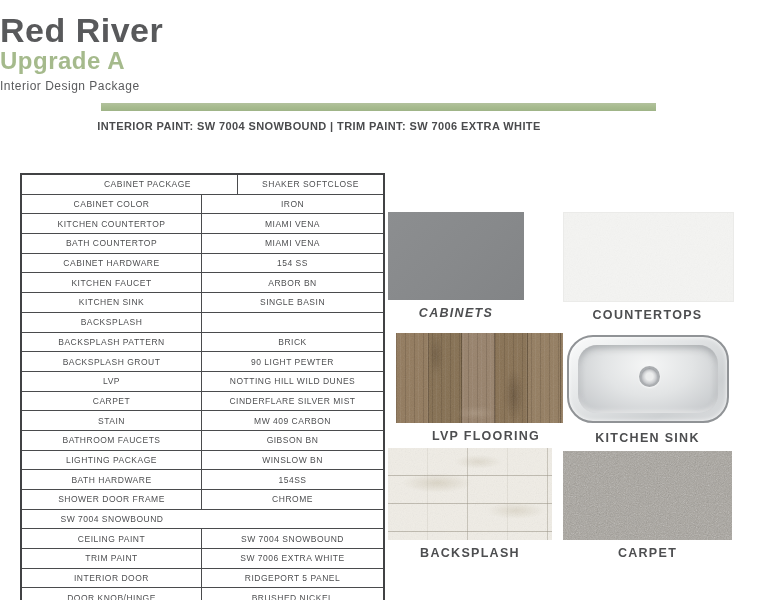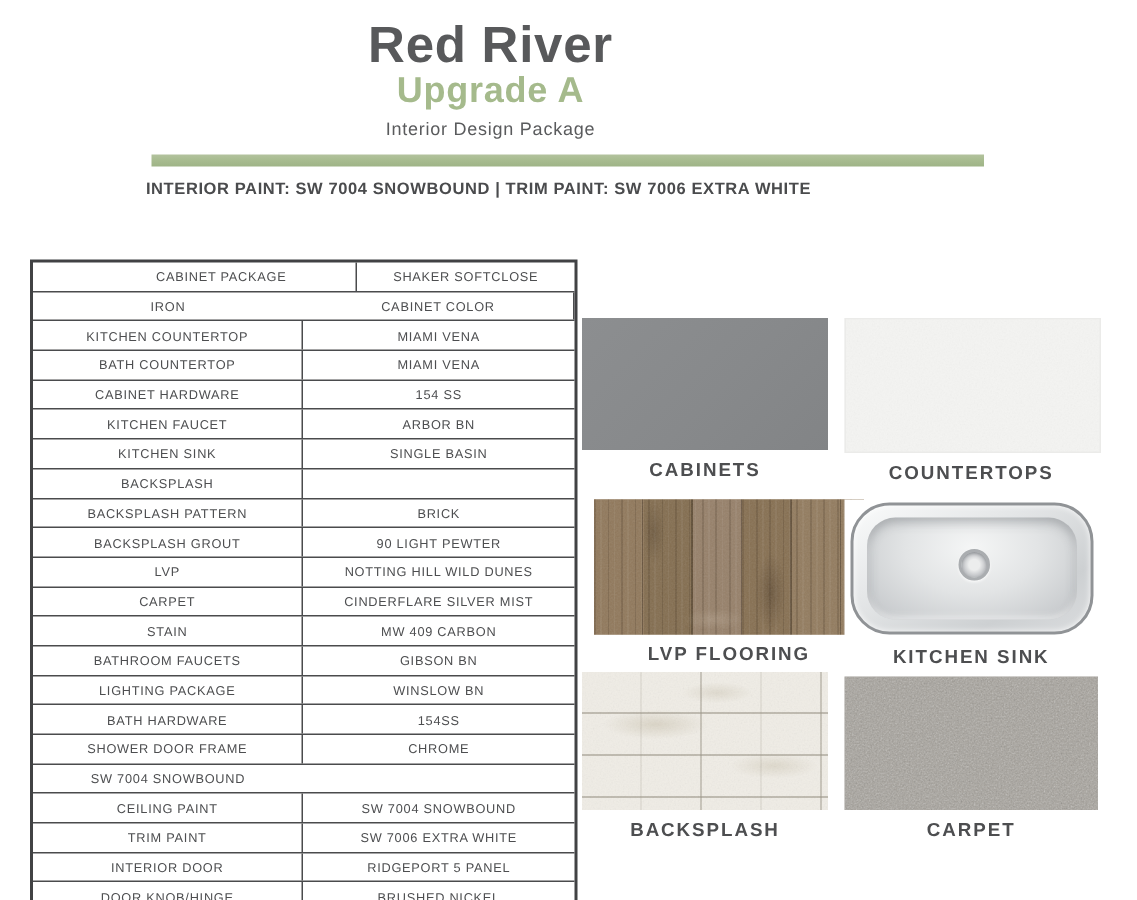--- a/index.html
+++ b/index.html
@@ -1,40 +1,40 @@
 <!DOCTYPE html>
 <html><head>
 <meta charset="utf-8">
 <style>
   html,body{margin:0;padding:0;background:#fff;}
   .page{position:relative;width:758px;height:600px;background:#ffffff;overflow:hidden;
         font-family:"Liberation Sans",sans-serif;color:#4d4e50;}
   
-  .hdr{position:absolute;top:12px;left:0;width:654px;text-align:center;}
+  .hdr{position:absolute;top:12px;left:0;width:654px;text-align:left;}
   .hdr h1{margin:0;font-size:34px;line-height:36px;font-weight:bold;color:#58595b;letter-spacing:.5px;}
   .hdr h2{margin:0;font-size:24px;line-height:26px;font-weight:bold;color:#a5ba8c;letter-spacing:.5px;}
   .hdr .tag{margin:0;font-size:12px;line-height:24px;font-weight:400;color:#5a5b5d;letter-spacing:.5px;}
   .divider{position:absolute;left:101px;top:103px;width:555px;height:8px;
            background:linear-gradient(180deg,#b3c29e 0%,#a8bc90 45%,#9fb487 100%);}
   .paintline{position:absolute;left:0;top:120px;width:638px;text-align:center;
              font-size:11px;font-weight:bold;color:#4a4b4d;letter-spacing:.4px;}
   
   .spec{position:absolute;left:20px;top:173px;width:361px;border:2px solid #414244;background:#fff;}
   .spec-row{display:grid;grid-template-columns:180px 1fr;height:18.7px;border-top:1px solid #4a4b4d;}
   .spec-row:first-child{border-top:none;padding-left:36px;}
   .cell{display:flex;align-items:center;justify-content:center;font-size:8.5px;
         letter-spacing:.5px;color:#4d4e50;white-space:nowrap;overflow:hidden;}
   .cell.lbl{border-right:1px solid #4a4b4d;}
   
   .fig{position:absolute;}
   .fig .cap{margin-top:6px;text-align:center;font-size:12.5px;font-weight:bold;
             letter-spacing:1.3px;color:#4d4e50;}
   .sw{position:relative;width:100%;overflow:hidden;}
   .noise{position:absolute;left:0;top:0;width:100%;height:100%;pointer-events:none;}
-  #fig-cabinets{left:388px;top:212px;width:164px;}   #fig-cabinets .sw{height:88px;}
+  #fig-cabinets{left:388px;top:212px;width:136px;font-style:italic;}   #fig-cabinets .sw{height:88px;}
   #fig-countertops{left:563px;top:212px;width:169px;}#fig-countertops .sw{height:88px;}
   #fig-lvp{left:396px;top:333px;width:180px;}        #fig-lvp .sw{height:90px;}
   #fig-sink{left:563px;top:333px;width:169px;}       #fig-sink .sw{height:92px;}
   #fig-backsplash{left:388px;top:448px;width:164px;} #fig-backsplash .sw{height:92px;}
   #fig-carpet{left:563px;top:451px;width:169px;}     #fig-carpet .sw{height:89px;}
   
   .cabinets{background:linear-gradient(135deg,#8c8e90 0%,#87898b 55%,#828486 100%);}
   .countertops{background:#f4f4f2;border:1px solid #ebebe9;}
   .lvp{background-color:#8d7659;background-image:
     radial-gradient(ellipse 14px 38px at 118px 62px,rgba(62,46,30,.35),transparent 70%),
@@ -85,22 +85,22 @@
   <div class="divider"></div>
 
   <div class="paintline">INTERIOR PAINT: SW 7004 SNOWBOUND | TRIM PAINT: SW 7006 EXTRA WHITE</div>
 
   <div class="spec">
     <div class="spec-row">
         <div class="cell lbl">CABINET PACKAGE</div>
         <div class="cell">SHAKER SOFTCLOSE</div>
       </div>
     <div class="spec-row">
+        <div class="cell lbl">CABINET COLOR</div>
         <div class="cell">IRON</div>
-        <div class="cell lbl">CABINET COLOR</div>
       </div>
     <div class="spec-row">
         <div class="cell lbl">KITCHEN COUNTERTOP</div>
         <div class="cell">MIAMI VENA</div>
       </div>
     <div class="spec-row">
         <div class="cell lbl">BATH COUNTERTOP</div>
         <div class="cell">MIAMI VENA</div>
       </div>
     <div class="spec-row">

